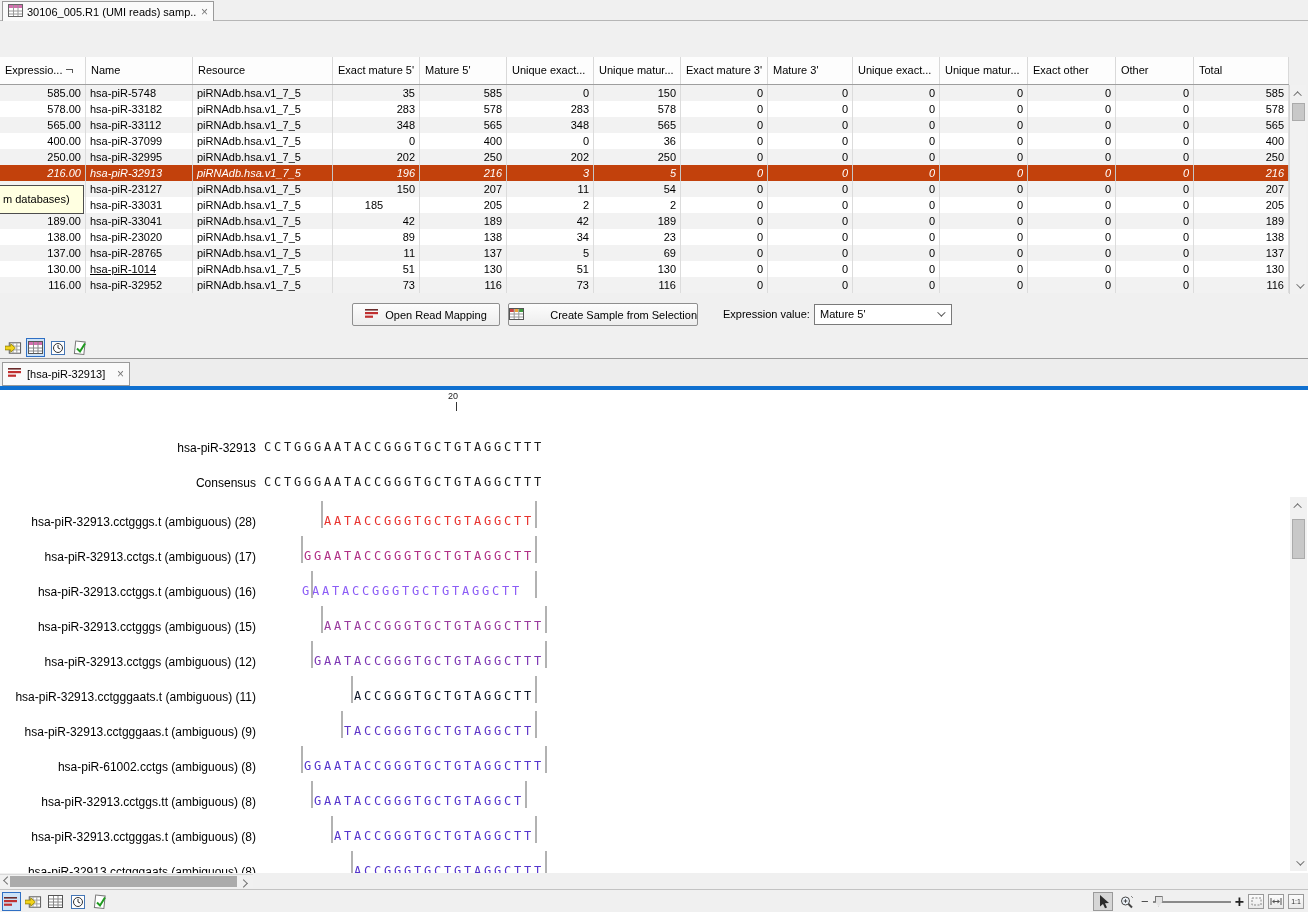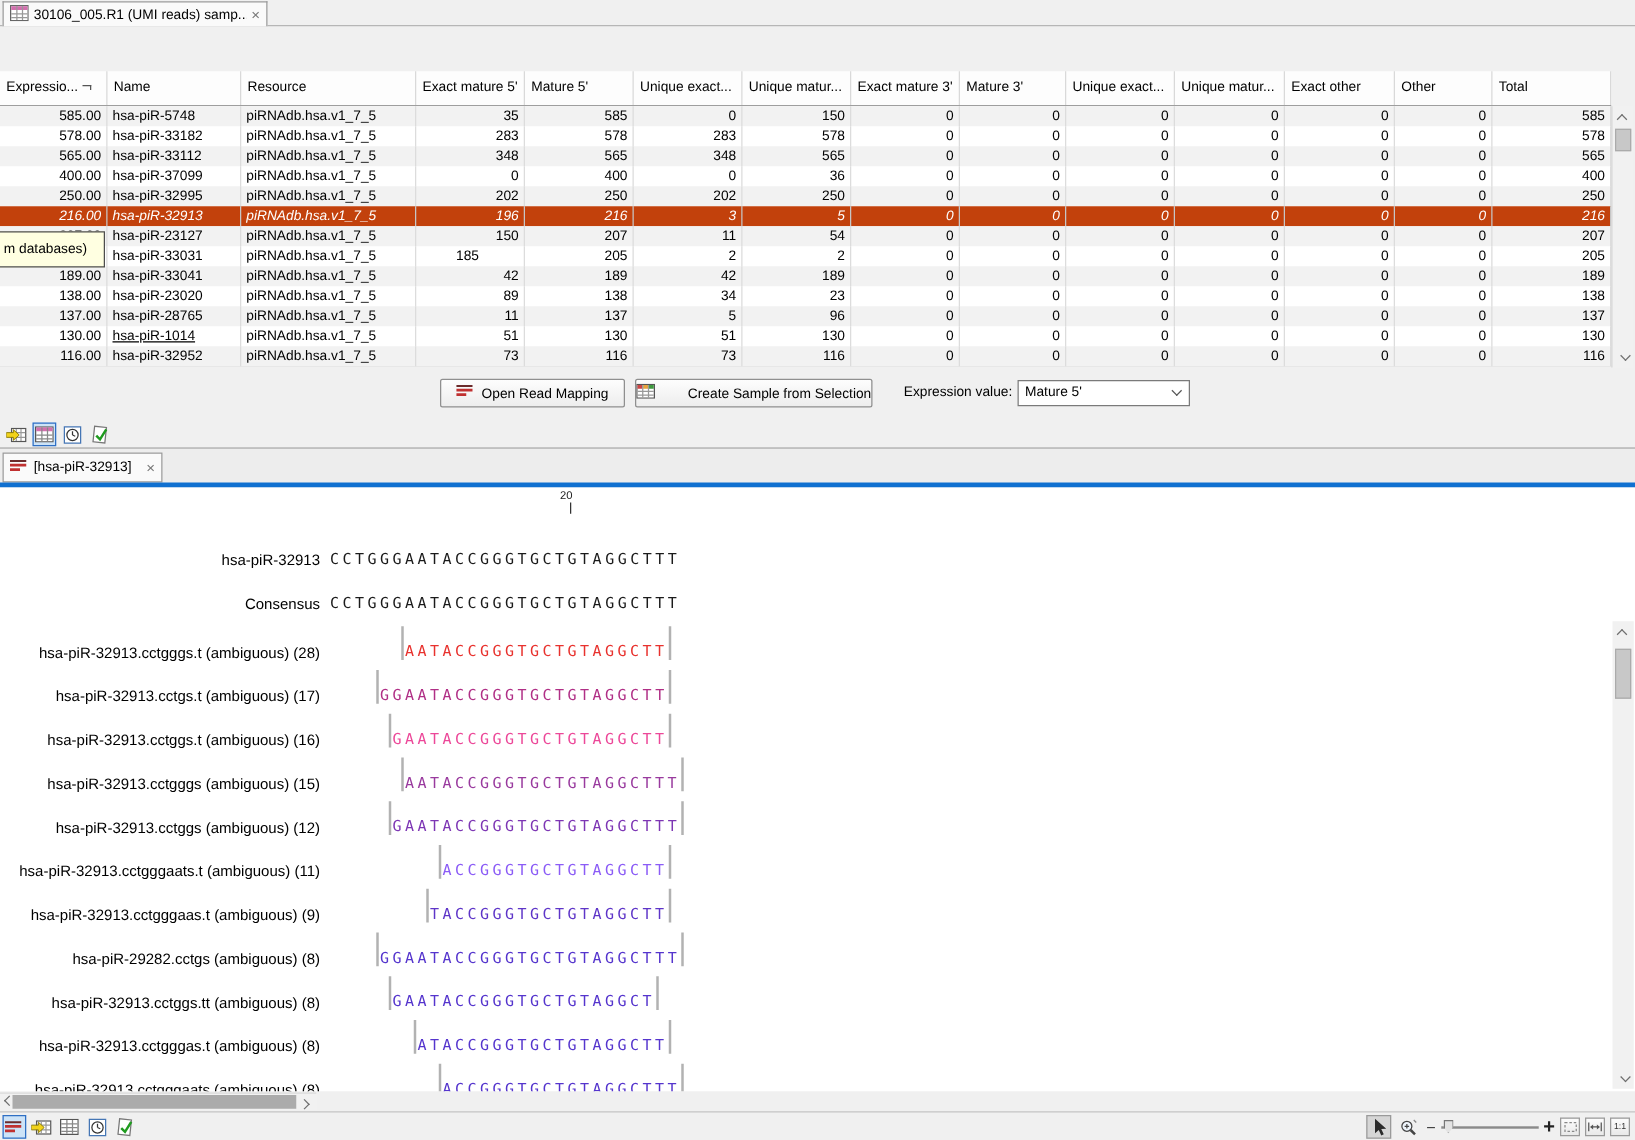--- a/index.html
+++ b/index.html
@@ -295,21 +295,21 @@
         <div class="tcell r" style="width: 78px;">0</div>
         <div class="tcell r" style="width: 95px;">138</div>
       </div>
       <div class="trow stripe">
         <div class="tcell r" style="width: 86px;">137.00</div>
         <div class="tcell l" style="width: 107px;">hsa-piR-28765</div>
         <div class="tcell l" style="width: 140px;">piRNAdb.hsa.v1_7_5</div>
         <div class="tcell r" style="width: 87px;">11</div>
         <div class="tcell r" style="width: 87px;">137</div>
         <div class="tcell r" style="width: 87px;">5</div>
-        <div class="tcell r" style="width: 87px;">96</div>
+        <div class="tcell r" style="width: 87px;">69</div>
         <div class="tcell r" style="width: 87px;">0</div>
         <div class="tcell r" style="width: 85px;">0</div>
         <div class="tcell r" style="width: 87px;">0</div>
         <div class="tcell r" style="width: 88px;">0</div>
         <div class="tcell r" style="width: 88px;">0</div>
         <div class="tcell r" style="width: 78px;">0</div>
         <div class="tcell r" style="width: 95px;">137</div>
       </div>
       <div class="trow">
         <div class="tcell r" style="width: 86px;">130.00</div>
@@ -463,50 +463,50 @@
         <div class="tick" style="left: 321px; top: 111px;"></div>
         <div class="tick" style="left: 535px; top: 111px;"></div>
         <div class="mrow" style="top: 159px;">
           <span class="mlabel">hsa-piR-32913.cctgs.t (ambiguous) (17)</span>
           <span class="mseq" style="left: 304px; color: rgb(176, 47, 134);">GGAATACCGGGTGCTGTAGGCTT</span>
         </div>
         <div class="tick" style="left: 301px; top: 146px;"></div>
         <div class="tick" style="left: 535px; top: 146px;"></div>
         <div class="mrow" style="top: 194px;">
           <span class="mlabel">hsa-piR-32913.cctggs.t (ambiguous) (16)</span>
-          <span class="mseq" style="left: 314px; color: #ec4899;">GAATACCGGGTGCTGTAGGCTT</span>
+          <span class="mseq" style="left: 302px; color: #8b5cf6;">GAATACCGGGTGCTGTAGGCTT</span>
         </div>
         <div class="tick" style="left: 311px; top: 181px;"></div>
         <div class="tick" style="left: 535px; top: 181px;"></div>
         <div class="mrow" style="top: 229px;">
           <span class="mlabel">hsa-piR-32913.cctgggs (ambiguous) (15)</span>
           <span class="mseq" style="left: 324px; color: rgb(153, 58, 158);">AATACCGGGTGCTGTAGGCTTT</span>
         </div>
         <div class="tick" style="left: 321px; top: 216px;"></div>
         <div class="tick" style="left: 545px; top: 216px;"></div>
         <div class="mrow" style="top: 264px;">
           <span class="mlabel">hsa-piR-32913.cctggs (ambiguous) (12)</span>
           <span class="mseq" style="left: 314px; color: rgb(125, 54, 180);">GAATACCGGGTGCTGTAGGCTTT</span>
         </div>
         <div class="tick" style="left: 311px; top: 251px;"></div>
         <div class="tick" style="left: 545px; top: 251px;"></div>
         <div class="mrow" style="top: 299px;">
           <span class="mlabel">hsa-piR-32913.cctgggaats.t (ambiguous) (11)</span>
-          <span class="mseq" style="left: 354px; color: #8b5cf6;">ACCGGGTGCTGTAGGCTT</span>
+          <span class="mseq" style="left: 354px; color: #0f172a;">ACCGGGTGCTGTAGGCTT</span>
         </div>
         <div class="tick" style="left: 351px; top: 286px;"></div>
         <div class="tick" style="left: 535px; top: 286px;"></div>
         <div class="mrow" style="top: 334px;">
           <span class="mlabel">hsa-piR-32913.cctgggaas.t (ambiguous) (9)</span>
           <span class="mseq" style="left: 344px; color: rgb(94, 53, 200);">TACCGGGTGCTGTAGGCTT</span>
         </div>
         <div class="tick" style="left: 341px; top: 321px;"></div>
         <div class="tick" style="left: 535px; top: 321px;"></div>
         <div class="mrow" style="top: 369px;">
-          <span class="mlabel">hsa-piR-29282.cctgs (ambiguous) (8)</span>
+          <span class="mlabel">hsa-piR-61002.cctgs (ambiguous) (8)</span>
           <span class="mseq" style="left: 304px; color: rgb(85, 53, 205);">GGAATACCGGGTGCTGTAGGCTTT</span>
         </div>
         <div class="tick" style="left: 301px; top: 356px;"></div>
         <div class="tick" style="left: 545px; top: 356px;"></div>
         <div class="mrow" style="top: 404px;">
           <span class="mlabel">hsa-piR-32913.cctggs.tt (ambiguous) (8)</span>
           <span class="mseq" style="left: 314px; color: rgb(85, 53, 205);">GAATACCGGGTGCTGTAGGCT</span>
         </div>
         <div class="tick" style="left: 311px; top: 391px;"></div>
         <div class="tick" style="left: 525px; top: 391px;"></div>

